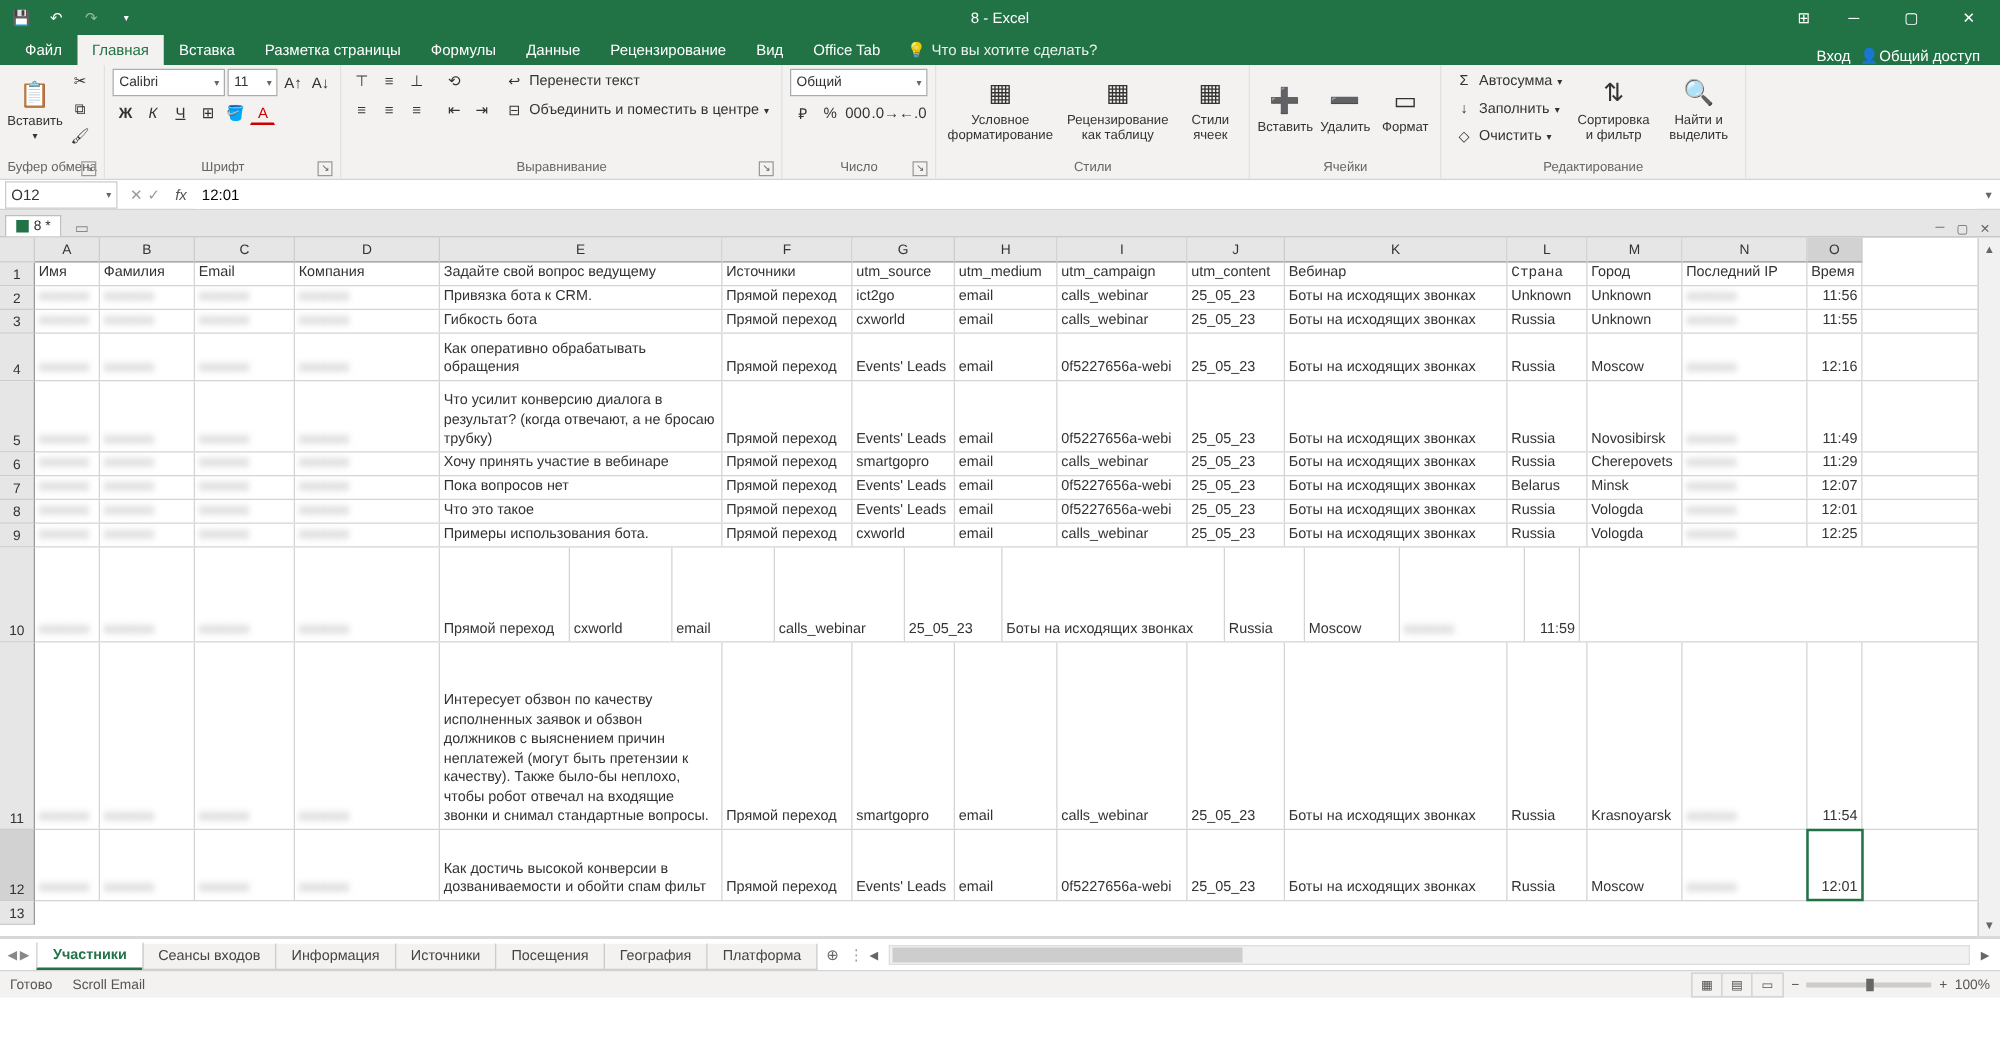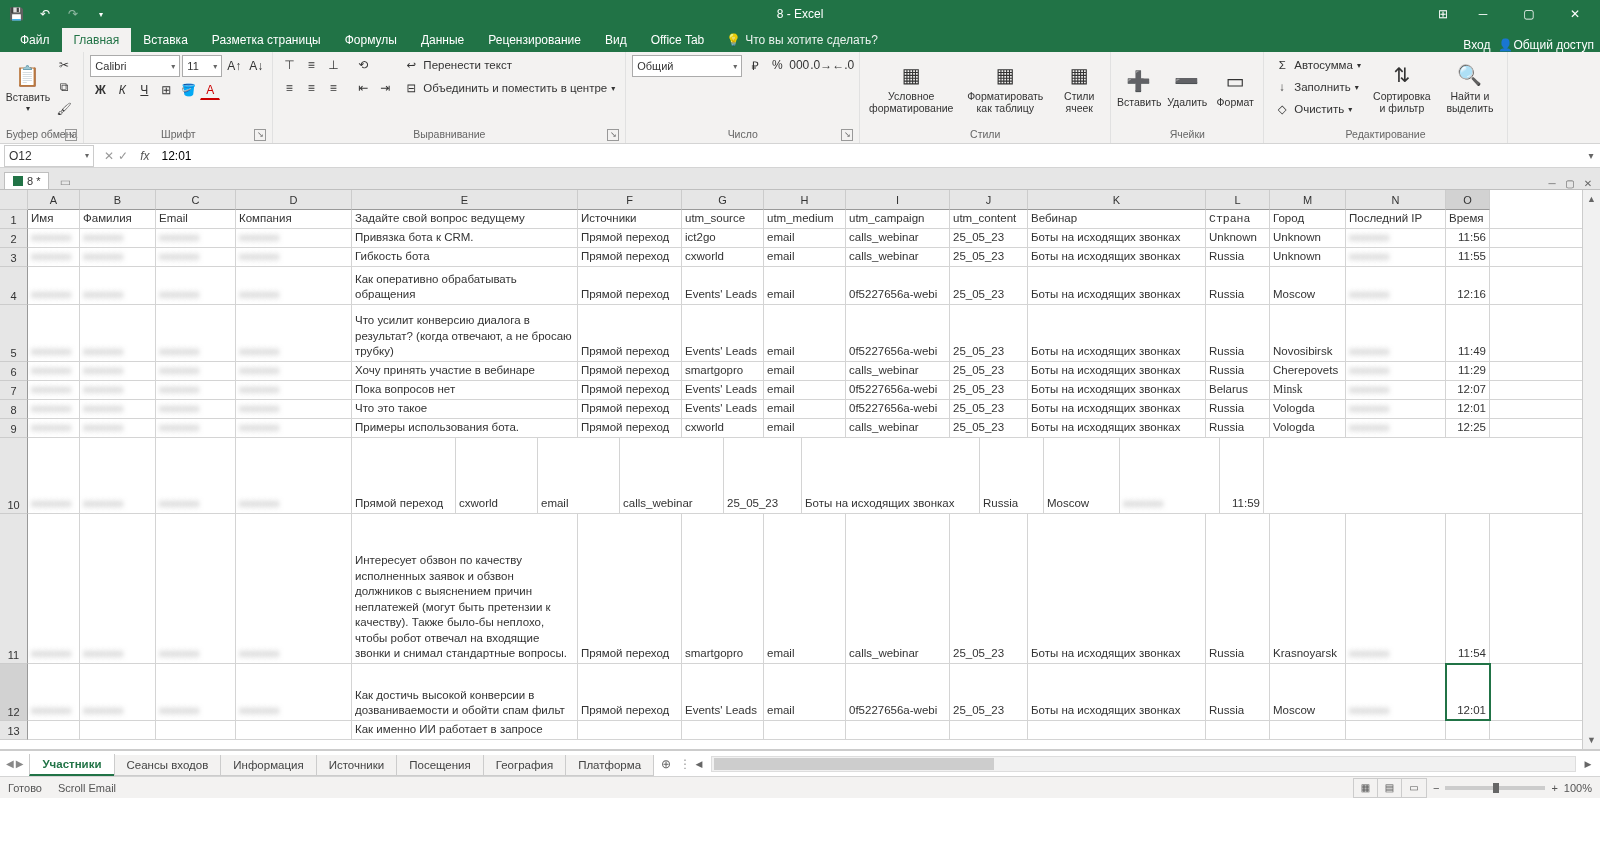--- a/index.html
+++ b/index.html
@@ -119,21 +119,21 @@
   <div class="ribbon-tab">Разметка страницы</div>
   <div class="ribbon-tab">Формулы</div>
   <div class="ribbon-tab">Данные</div>
   <div class="ribbon-tab">Рецензирование</div>
   <div class="ribbon-tab">Вид</div>
   <div class="ribbon-tab">Office Tab</div>
   <div class="ribbon-tell">
       <span>💡</span>
       <span>Что вы хотите сделать?</span>
     </div>
-  <div style="margin-left:auto;display:flex;gap:8px;padding-right:6px">
+  <div style="margin-left:auto;display:flex;gap:8px;padding-right:16px">
     <span>Вход</span>
     <div class="share-btn"><span>👤</span><span>Общий доступ</span></div>
   </div>
 </div>
 
 <div class="ribbon">
   <div class="ribbon-group">
     <div class="ribbon-group-content">
       <div class="big-btn">
           <span class="ico">📋</span>
@@ -203,21 +203,21 @@
             <span class="ico">⊟</span>
             <span>Объединить и поместить в центре</span>
             <span style="font-size:8px">▾</span>
           </div>
       </div>
     </div>
     <div class="ribbon-group-label"><span>Выравнивание</span><span class="dlg">↘</span></div>
   </div>
 
   <div class="ribbon-group">
-    <div class="ribbon-group-content" style="flex-direction:row;gap:3px">
+    <div class="ribbon-group-content" style="flex-direction:column;gap:3px">
       <div class="combobox" style="width:110px">
           <span>Общий</span>
           <span class="dd">▾</span>
         </div>
       <div class="sm-row">
         <span class="sm-btn">₽</span>
         <span class="sm-btn">%</span>
         <span class="sm-btn">000</span>
         <span class="sm-btn">.0→</span>
         <span class="sm-btn">←.0</span>
@@ -227,21 +227,21 @@
   </div>
 
   <div class="ribbon-group">
     <div class="ribbon-group-content">
       <div class="big-btn" style="width:90px">
           <span class="ico">▦</span>
           <span>Условное форматирование</span>
         </div>
       <div class="big-btn" style="width:90px">
           <span class="ico">▦</span>
-          <span>Форматировать как таблицу</span>
+          <span>Рецензирование как таблицу</span>
         </div>
       <div class="big-btn" style="width:50px">
           <span class="ico">▦</span>
           <span>Стили ячеек</span>
         </div>
     </div>
     <div class="ribbon-group-label">Стили</div>
   </div>
 
   <div class="ribbon-group">
@@ -464,21 +464,21 @@
         <div class="cell blur" style="width: 80px;">xxxxxxx</div>
         <div class="cell blur" style="width: 116px;">xxxxxxx</div>
         <div class="cell" style="width: 226px;">Пока вопросов нет</div>
         <div class="cell" style="width: 104px;">Прямой переход</div>
         <div class="cell" style="width: 82px;">Events' Leads</div>
         <div class="cell" style="width: 82px;">email</div>
         <div class="cell" style="width: 104px;">0f5227656a-webi</div>
         <div class="cell" style="width: 78px;">25_05_23</div>
         <div class="cell" style="width: 178px;">Боты на исходящих звонках</div>
         <div class="cell" style="width: 64px;">Belarus</div>
-        <div class="cell" style="width: 76px; font-family: Liberation Serif, serif;">Minsk</div>
+        <div class="cell" style="width: 76px;">Minsk</div>
         <div class="cell blur" style="width: 100px;">xxxxxxx</div>
         <div class="cell num" style="width: 44px;">12:07</div>
       </div>
       <div class="row" style="height: 19px;">
         <div class="cell blur" style="width: 52px;">xxxxxxx</div>
         <div class="cell blur" style="width: 76px;">xxxxxxx</div>
         <div class="cell blur" style="width: 80px;">xxxxxxx</div>
         <div class="cell blur" style="width: 116px;">xxxxxxx</div>
         <div class="cell" style="width: 226px;">Что это такое</div>
         <div class="cell" style="width: 104px;">Прямой переход</div>
@@ -551,37 +551,20 @@
         <div class="cell" style="width: 104px;">Прямой переход</div>
         <div class="cell" style="width: 82px;">Events' Leads</div>
         <div class="cell" style="width: 82px;">email</div>
         <div class="cell" style="width: 104px;">0f5227656a-webi</div>
         <div class="cell" style="width: 78px;">25_05_23</div>
         <div class="cell" style="width: 178px;">Боты на исходящих звонках</div>
         <div class="cell" style="width: 64px;">Russia</div>
         <div class="cell" style="width: 76px;">Moscow</div>
         <div class="cell blur" style="width: 100px;">xxxxxxx</div>
         <div class="cell num active-cell" style="width: 44px;">12:01</div>
-      </div>
-      <div class="row" style="height: 19px;">
-        <div class="cell" style="width: 52px;"></div>
-        <div class="cell" style="width: 76px;"></div>
-        <div class="cell" style="width: 80px;"></div>
-        <div class="cell" style="width: 116px;"></div>
-        <div class="cell" style="width: 226px;">Как именно ИИ работает в запросе</div>
-        <div class="cell" style="width: 104px;"></div>
-        <div class="cell" style="width: 82px;"></div>
-        <div class="cell" style="width: 82px;"></div>
-        <div class="cell" style="width: 104px;"></div>
-        <div class="cell" style="width: 78px;"></div>
-        <div class="cell" style="width: 178px;"></div>
-        <div class="cell" style="width: 64px;"></div>
-        <div class="cell" style="width: 76px;"></div>
-        <div class="cell" style="width: 100px;"></div>
-        <div class="cell num" style="width: 44px;"></div>
       </div>
     </div>
   <div class="vscroll">
     <div class="up">▲</div>
     <div class="dn">▼</div>
   </div>
 </div>
 
 <div class="sheet-row">
   <div class="sheet-nav">

